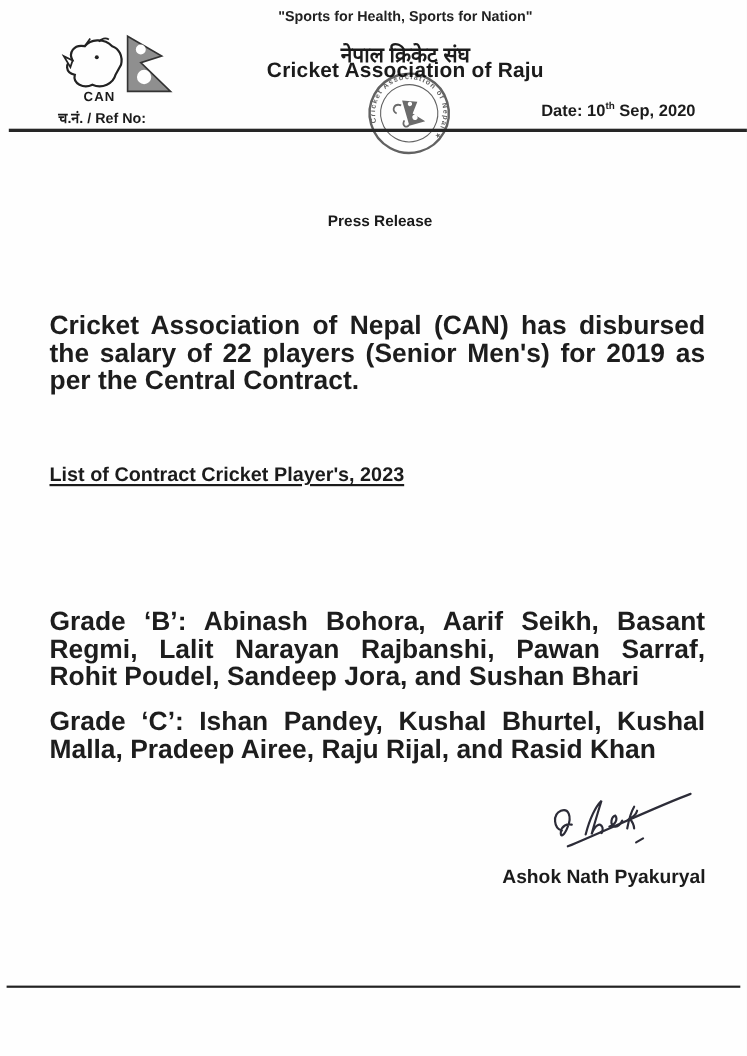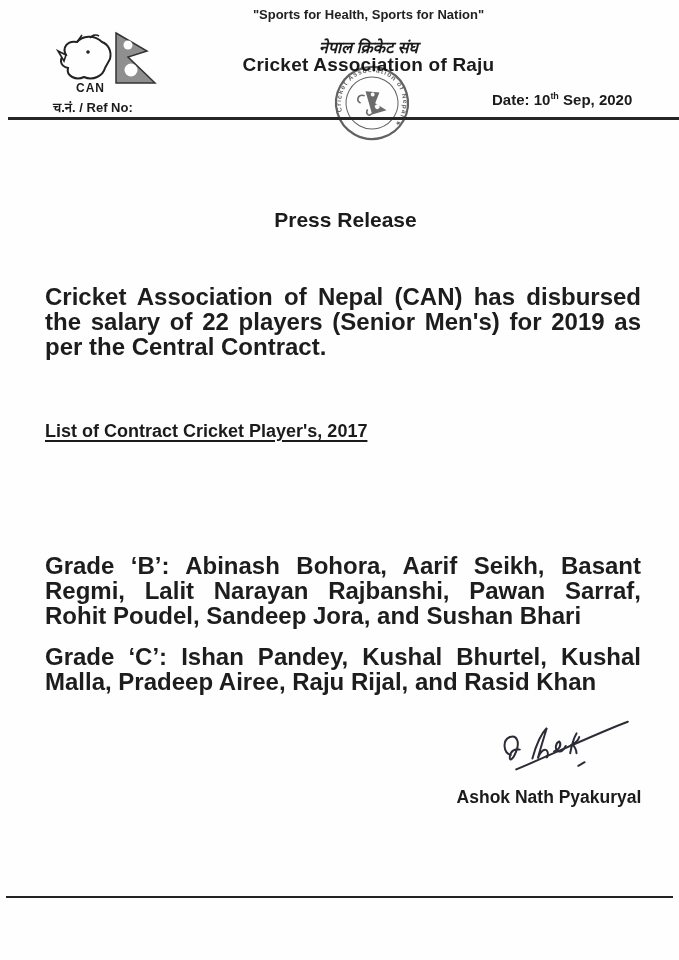--- a/index.html
+++ b/index.html
@@ -22,21 +22,21 @@
   .motto {
     top: 7px; left: 58px; right: 0;
     text-align: center;
     font-size: 13px; font-weight: bold;
     color: #222;
   }
   .logo { left: 56px; top: 30px; }
   .nepali {
     top: 36px; left: 58px; right: 0;
     text-align: center;
-    font-size: 16px; font-weight: bold; font-style: italic;
+    font-size: 19px; font-weight: bold;
   }
   .orgname {
     top: 54px; left: 58px; right: 0;
     text-align: center;
     font-size: 19px; font-weight: bold;
     letter-spacing: .2px;
   }
   .refno {
     left: 53px; top: 98px;
     font-size: 13px; font-weight: bold;
@@ -54,23 +54,23 @@
   .stamp {
     left: 333px; top: 64px;
     width: 78px; height: 78px;
     transform: rotate(-16deg);
     opacity: .82;
     mix-blend-mode: multiply;
   }
 
   
   .doc-title {
-    top: 208px; left: 0; right: 0;
+    top: 192px; left: 0; right: 0;
     text-align: center;
-    font-size: 21px; font-weight: bold; margin-left: 12px;
+    font-size: 14px; font-weight: bold; margin-left: 12px;
   }
   .para {
     left: 45px; right: 38px;
     font-size: 24px; font-weight: bold;
     line-height: 25px;
     text-align: justify;
     color: #1d1d1d;
   }
   .p1 { top: 284px; }
   .p2 { top: 355px; }
@@ -152,21 +152,21 @@
     <circle cx="42" cy="31" r="2" fill="#fefefe"></circle>
     <circle cx="43" cy="44" r="2.4" fill="#fefefe"></circle>
   </svg>
 
   <div class="abs header-rule"></div>
 
   <div class="abs doc-title">Press Release</div>
 
   <div class="abs para p1">Cricket Association of Nepal (CAN) has disbursed the salary of 22 players (Senior Men's) for 2019 as per the Central Contract.</div>
 
-  <div class="abs list-heading">List of Contract Cricket Player's, 2017</div>
+  <div class="abs list-heading">List of Contract Cricket Player's, 2023</div>
 
   <div class="abs para gB">Grade ‘B’: Abinash Bohora, Aarif Seikh, Basant Regmi, Lalit Narayan Rajbanshi, Pawan Sarraf, Rohit Poudel, Sandeep Jora, and Sushan Bhari</div>
   <div class="abs para gC">Grade ‘C’: Ishan Pandey, Kushal Bhurtel, Kushal Malla, Pradeep Airee, Raju Rijal, and Rasid Khan</div>
 
   <svg class="abs signature-svg" width="150" height="72" viewBox="0 0 160 80" aria-hidden="true">
     <g fill="none" stroke="#2c2c38" stroke-width="2.2" stroke-linecap="round">
       <path d="M28,66 C62,52 122,24 152,13"></path>
       <path d="M22,50 c-8,-2 -10,-16 -1,-20 c8,-3 11,6 7,16 c-3,8 -8,13 -7,5 c1,-6 6,-8 11,-7"></path>
       <path d="M46,54 c4,-15 10,-28 16,-34 c-4,13 -8,26 -10,34 c3,-9 9,-13 11,-7 c1,4 -2,8 -1,4"></path>
       <path d="M70,46 c5,-1 9,-7 6,-11 c-4,1 -6,9 -1,11 c3,1 6,-2 8,-6"></path>

